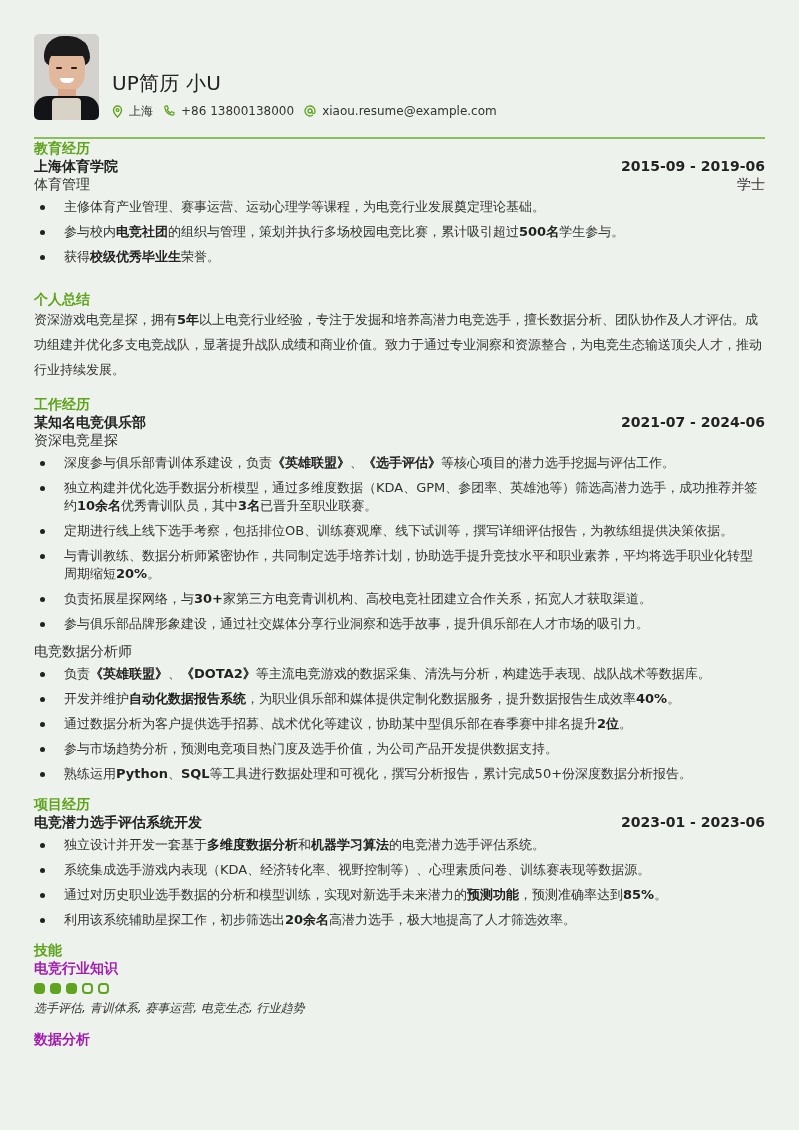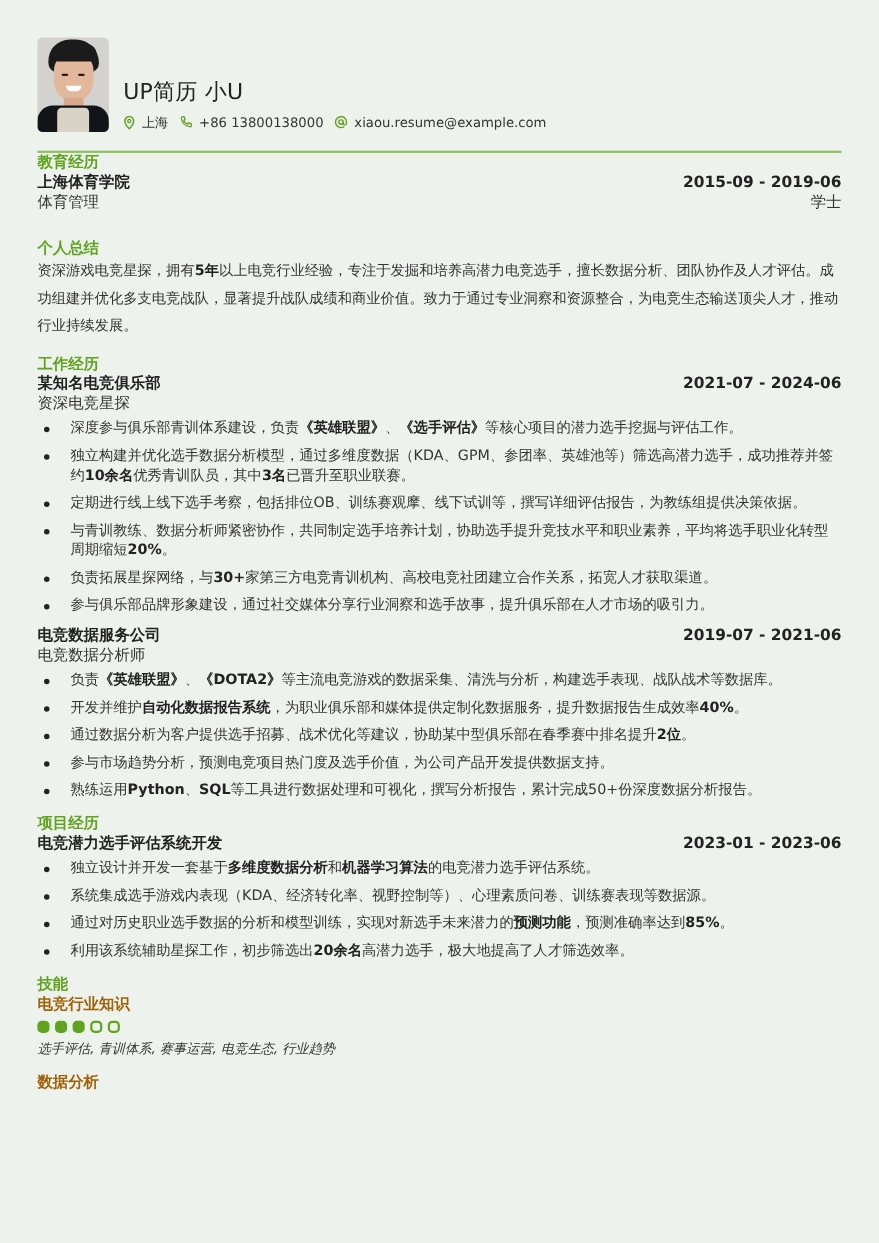--- a/index.html
+++ b/index.html
@@ -37,21 +37,21 @@
   .date { font-size: 14px; font-weight: bold; color: #222; line-height: 18px; }
   .sub { font-size: 14px; color: #333; line-height: 18px; }
   ul.bullets { list-style: none; margin-top: 5px; }
   ul.bullets li { position: relative; padding-left: 30px; font-size: 13px; line-height: 18px; color: #333; margin-bottom: 7px; }
   ul.bullets li::before { content: ""; position: absolute; left: 6px; top: 7px; width: 5px; height: 5px; background: #222; border-radius: 50%; }
   b { font-weight: bold; color: #222; }
   .para { font-size: 13px; line-height: 25px; color: #333; }
   .dots { display: flex; margin-top: 6px; }
   .dot { width: 11px; height: 11px; border-radius: 4px; margin-right: 5px; background: #5fa31e; }
   .dot.empty { background: transparent; border: 2px solid #5fa31e; }
-  .skill-name { font-size: 14px; font-weight: bold; color: #a16207; line-height: 18px; }
+  .skill-name { font-size: 14px; font-weight: bold; color: #a21caf; line-height: 18px; }
   .skill-tags { font-size: 12px; color: #333; margin-top: 6px; line-height: 16px; font-style: italic; }
 </style>
 </head>
 <body>
 
 <div class="page">
   <div class="header">
     <div class="avatar">
       <div class="hair"></div>
         <div class="face"></div>
@@ -94,20 +94,25 @@
   <div style="">
     <div class="section-title">教育经历</div>
     <div class="row">
       <span class="org">上海体育学院</span>
       <span class="date">2015-09 - 2019-06</span>
     </div>
     <div class="row">
       <span class="sub">体育管理</span>
       <span class="sub">学士</span>
     </div>
+    <ul class="bullets">
+      <li><span>主修体育产业管理、赛事运营、运动心理学等课程，为电竞行业发展奠定理论基础。</span></li>
+      <li><span>参与校内</span><b>电竞社团</b><span>的组织与管理，策划并执行多场校园电竞比赛，累计吸引超过</span><b>500名</b><span>学生参与。</span></li>
+      <li><span>获得</span><b>校级优秀毕业生</b><span>荣誉。</span></li>
+    </ul>
   </div>
 
   <div style="margin-top:24px">
     <div class="section-title">个人总结</div>
     <div class="para" style="margin-top:-1px"><span>资深游戏电竞星探，拥有</span><b>5年</b><span>以上电竞行业经验，专注于发掘和培养高潜力电竞选手，擅长数据分析、团队协作及人才评估。成功组建并优化多支电竞战队，显著提升战队成绩和商业价值。致力于通过专业洞察和资源整合，为电竞生态输送顶尖人才，推动行业持续发展。</span></div>
   </div>
 
   <div style="margin-top:13px">
     <div class="section-title">工作经历</div>
     <div>
@@ -119,24 +124,20 @@
       <ul class="bullets">
         <li><span>深度参与俱乐部青训体系建设，负责</span><b>《英雄联盟》</b><span>、</span><b>《选手评估》</b><span>等核心项目的潜力选手挖掘与评估工作。</span></li>
         <li><span>独立构建并优化选手数据分析模型，通过多维度数据（KDA、GPM、参团率、英雄池等）筛选高潜力选手，成功推荐并签约</span><b>10余名</b><span>优秀青训队员，其中</span><b>3名</b><span>已晋升至职业联赛。</span></li>
         <li><span>定期进行线上线下选手考察，包括排位OB、训练赛观摩、线下试训等，撰写详细评估报告，为教练组提供决策依据。</span></li>
         <li><span>与青训教练、数据分析师紧密协作，共同制定选手培养计划，协助选手提升竞技水平和职业素养，平均将选手职业化转型周期缩短</span><b>20%</b><span>。</span></li>
         <li><span>负责拓展星探网络，与</span><b>30+</b><span>家第三方电竞青训机构、高校电竞社团建立合作关系，拓宽人才获取渠道。</span></li>
         <li><span>参与俱乐部品牌形象建设，通过社交媒体分享行业洞察和选手故事，提升俱乐部在人才市场的吸引力。</span></li>
       </ul>
     </div>
     <div style="margin-top:9px">
-      <div class="row">
-        <span class="org">电竞数据服务公司</span>
-        <span class="date">2019-07 - 2021-06</span>
-      </div>
       <div class="sub">电竞数据分析师</div>
       <ul class="bullets">
         <li><span>负责</span><b>《英雄联盟》</b><span>、</span><b>《DOTA2》</b><span>等主流电竞游戏的数据采集、清洗与分析，构建选手表现、战队战术等数据库。</span></li>
         <li><span>开发并维护</span><b>自动化数据报告系统</b><span>，为职业俱乐部和媒体提供定制化数据服务，提升数据报告生成效率</span><b>40%</b><span>。</span></li>
         <li><span>通过数据分析为客户提供选手招募、战术优化等建议，协助某中型俱乐部在春季赛中排名提升</span><b>2位</b><span>。</span></li>
         <li><span>参与市场趋势分析，预测电竞项目热门度及选手价值，为公司产品开发提供数据支持。</span></li>
         <li><span>熟练运用</span><b>Python</b><span>、</span><b>SQL</b><span>等工具进行数据处理和可视化，撰写分析报告，累计完成50+份深度数据分析报告。</span></li>
       </ul>
     </div>
   </div>

